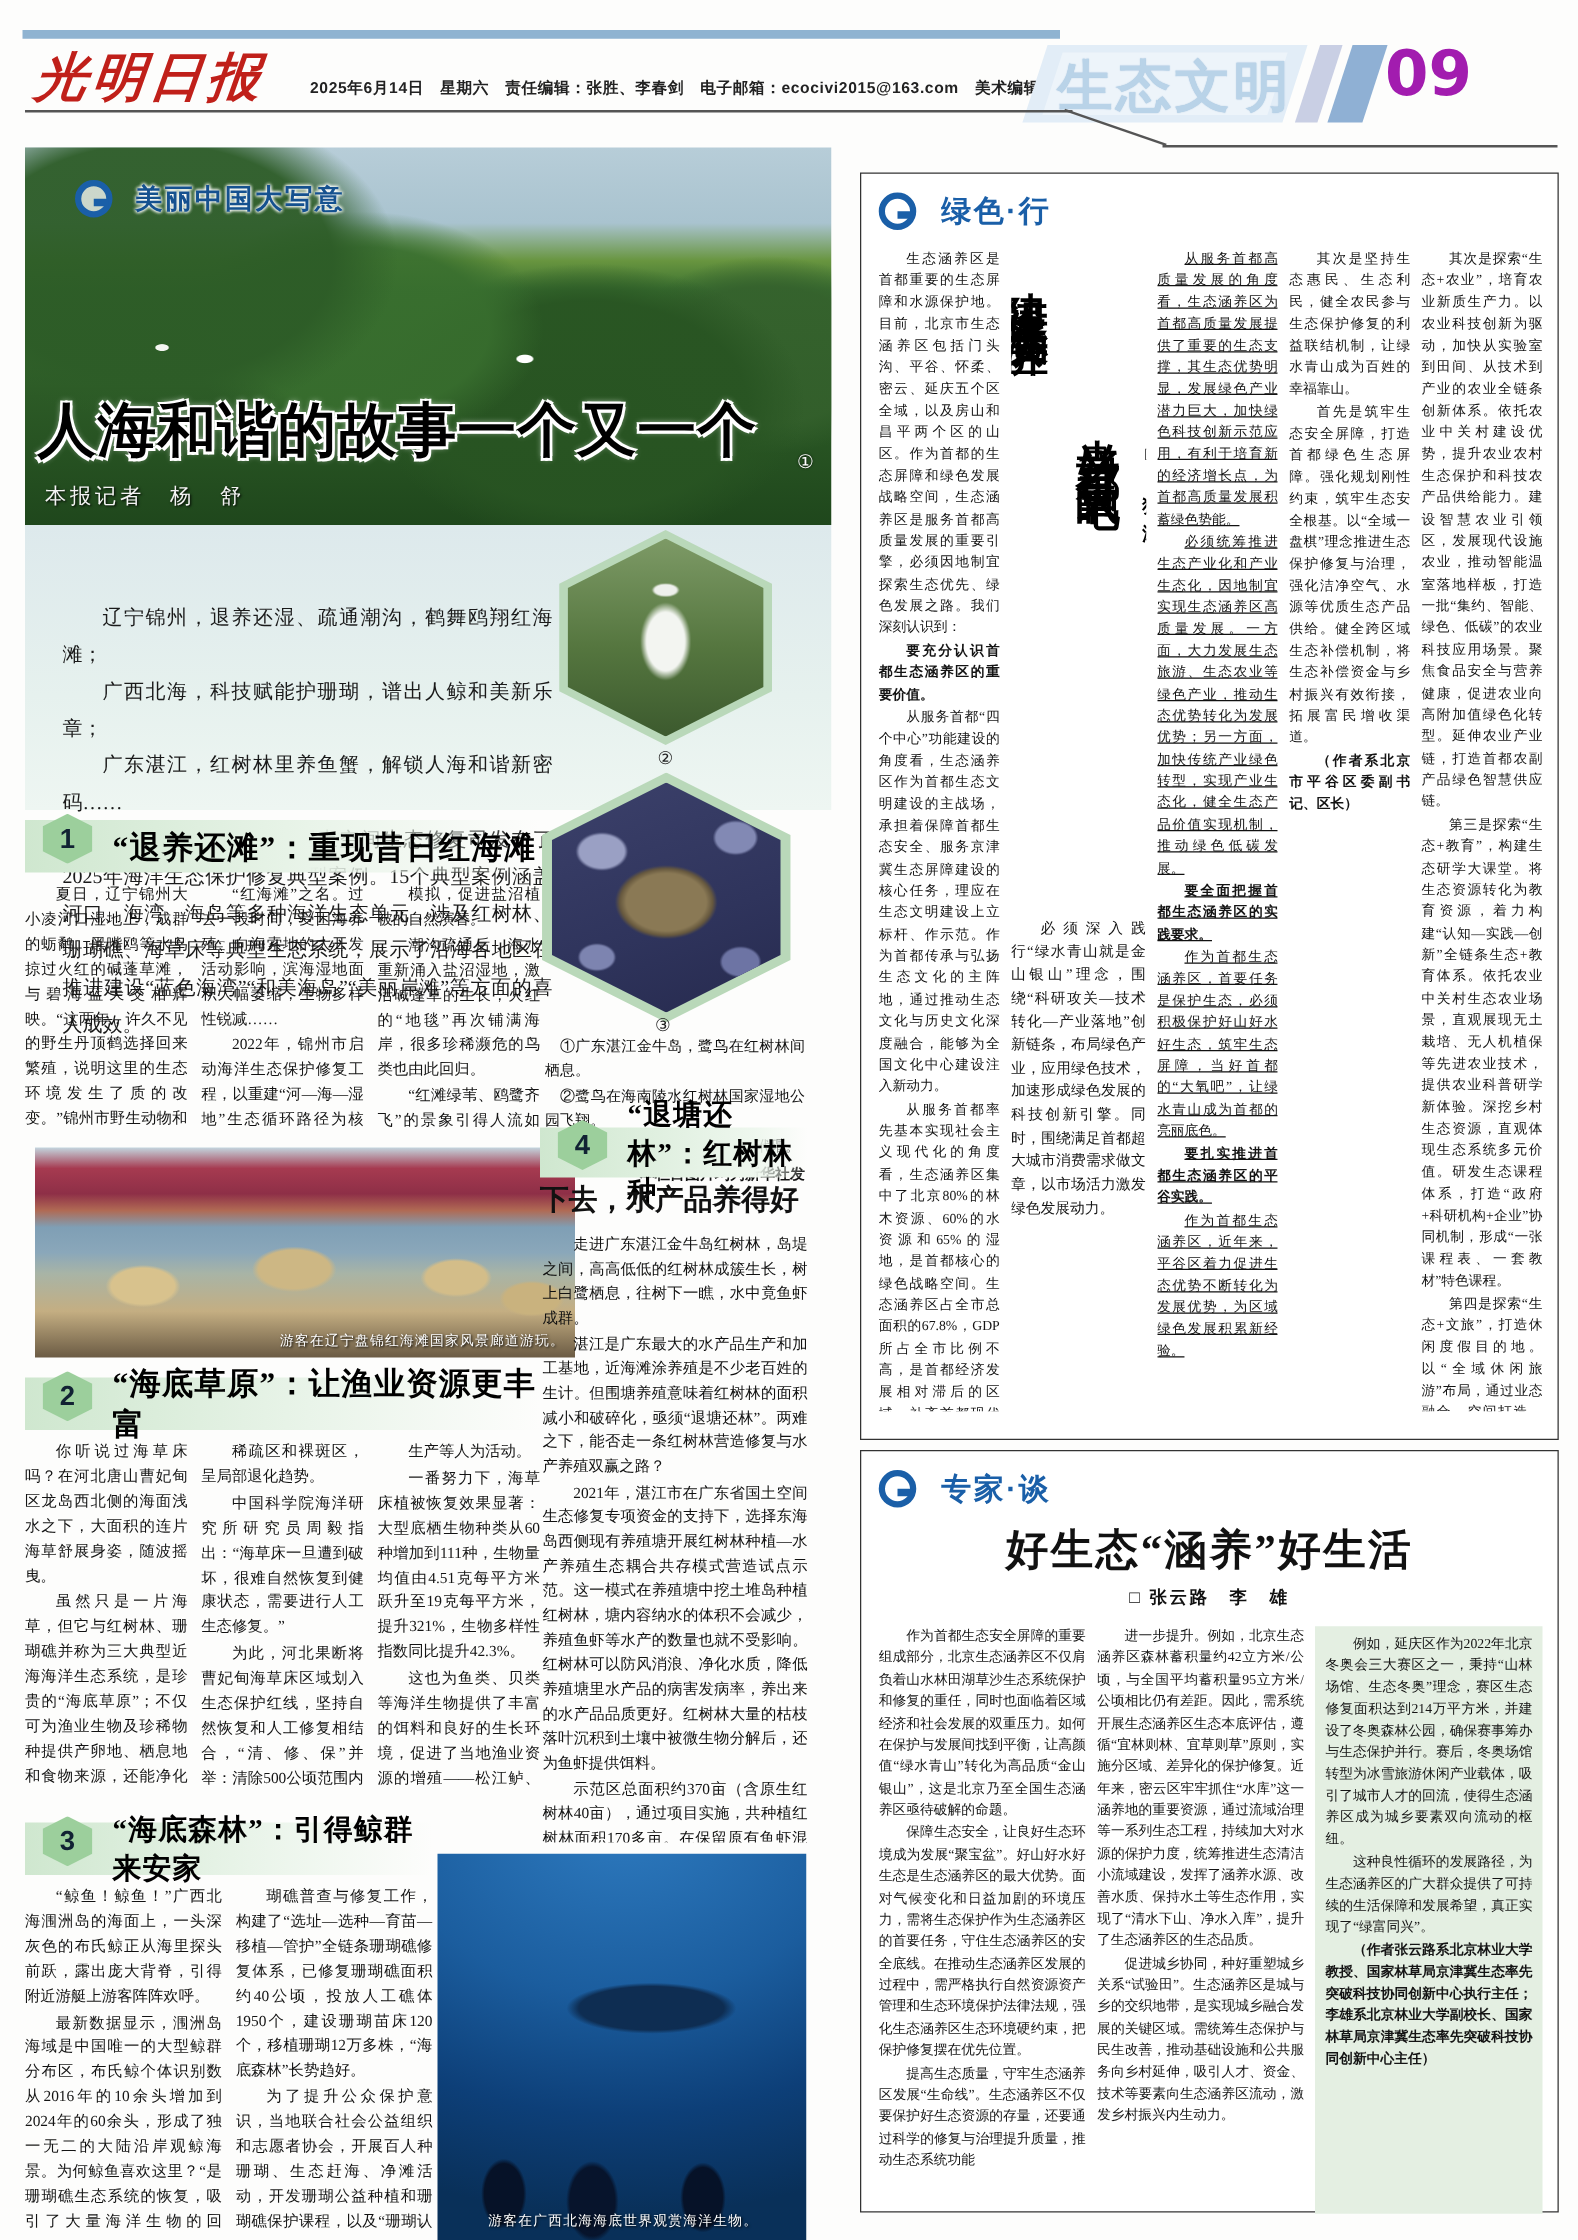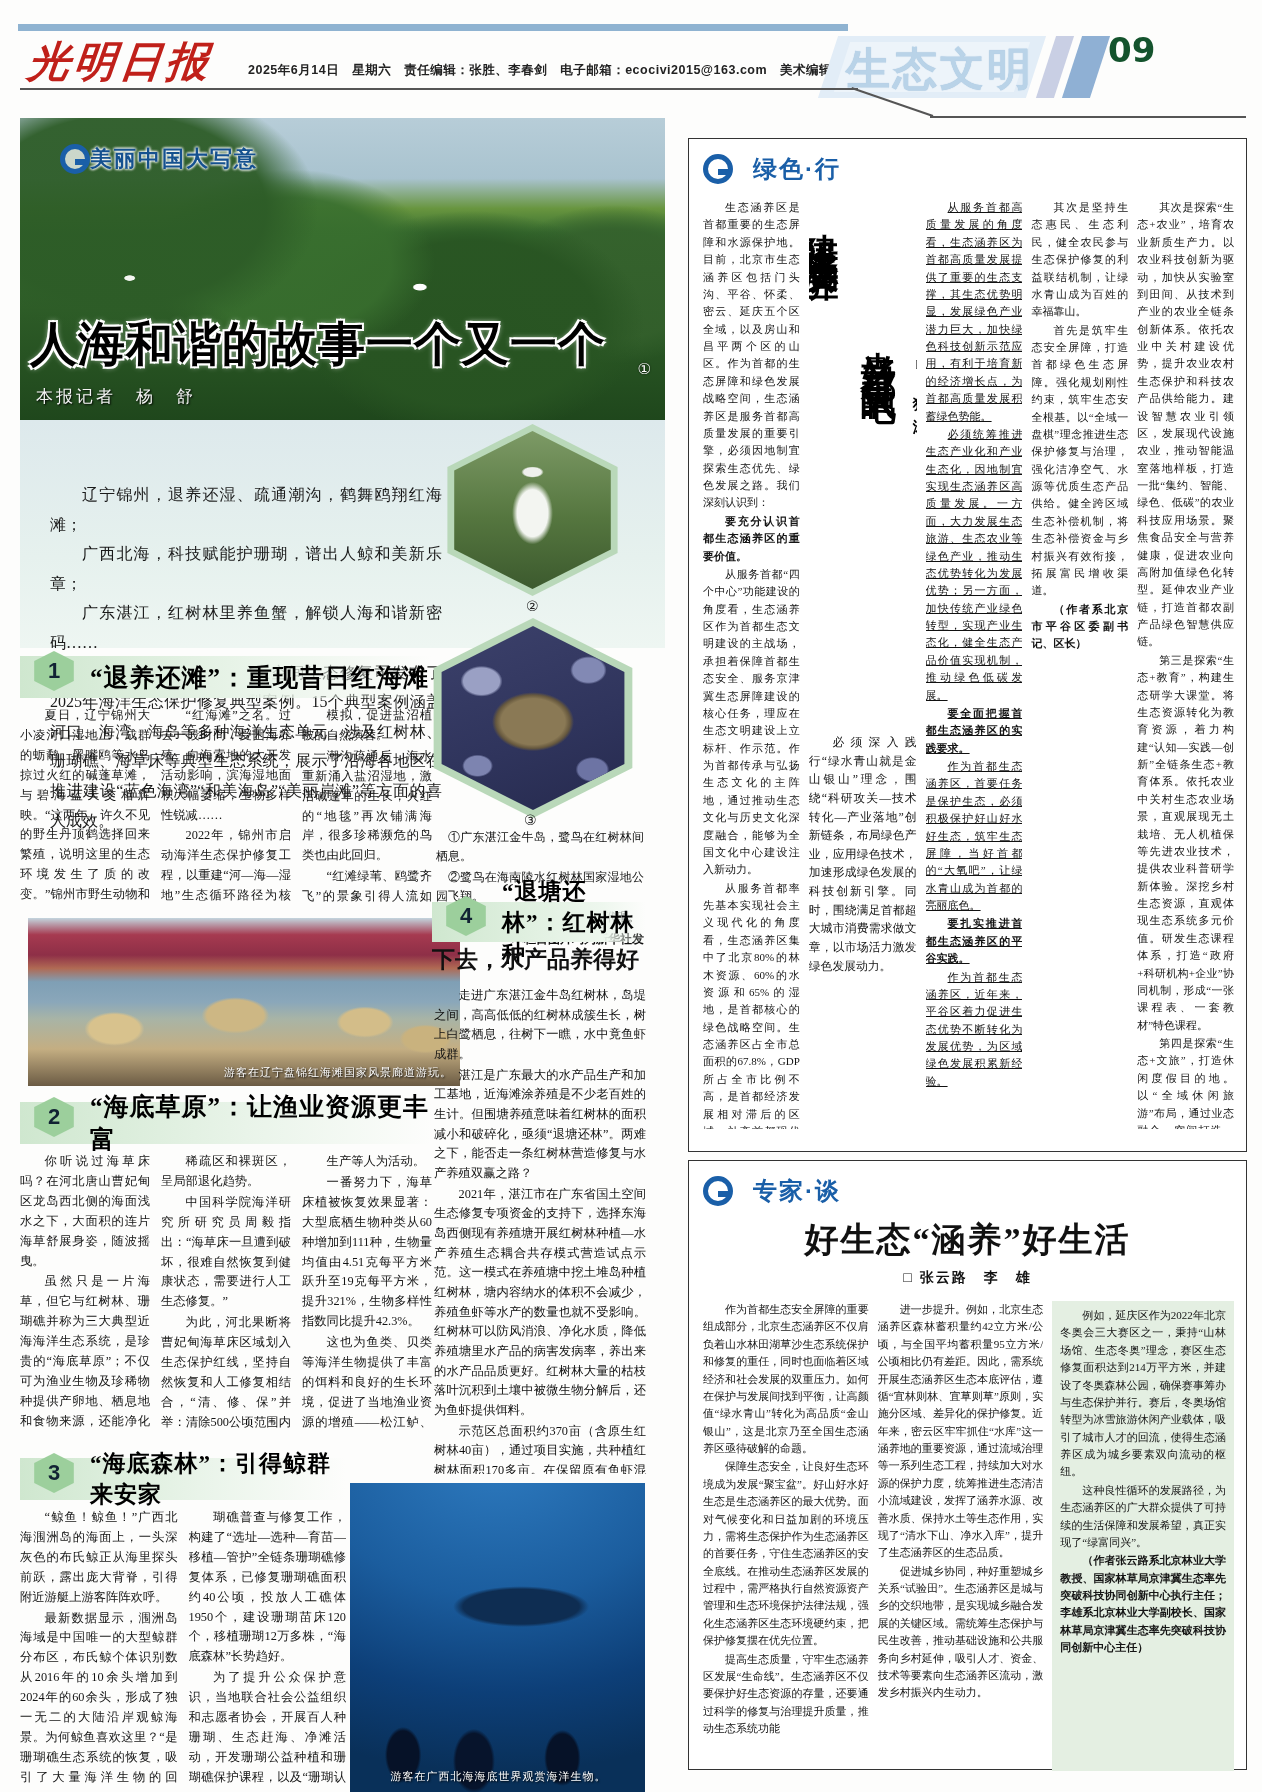--- a/index.html
+++ b/index.html
@@ -14,32 +14,32 @@
   .dateline{left:248px;top:62px;font-size:12.5px;font-weight:bold;color:#222;letter-spacing:.5px;}
   .mast-rule{left:20px;top:88px;width:838px;height:2px;background:#555;}
   .mast-rule2{left:930px;top:116px;width:316px;height:2px;background:#555;}
   .mast-diag{left:852px;top:87px;width:86px;height:2px;background:#555;transform:rotate(19deg);transform-origin:left top;}
   .sec-para{left:828px;top:36px;width:208px;height:62px;background:#e2edf7;transform:skewX(-18deg);}
   .sec-para-in{left:842px;top:42px;width:180px;height:50px;background:#edf4fa;transform:skewX(-18deg);}
   .sec-title{left:846px;top:40px;font-size:44px;font-weight:900;color:#b9d3e8;letter-spacing:3px;
              text-shadow:0 0 1px #9cbcd9;}
   .stripe1{left:1046px;top:36px;width:18px;height:62px;background:#c9cfe4;transform:skewX(-18deg);}
   .stripe2{left:1072px;top:36px;width:28px;height:62px;background:#8fb0d4;transform:skewX(-18deg);}
-  .pageno{left:1108px;top:30px;font-size:34px;font-weight:bold;color:#14532d;font-family:"DejaVu Sans",sans-serif;}
+  .pageno{left:1108px;top:30px;font-size:50px;font-weight:bold;color:#a21caf;font-family:"DejaVu Sans",sans-serif;}
   
   .hero{left:20px;top:118px;width:645px;height:302px;overflow:hidden;
     background:
       radial-gradient(10px 5px at 62% 56%, #ffffff 60%, rgba(255,255,255,0) 75%),
       radial-gradient(8px 4px at 17% 53%, #f4f6f2 60%, rgba(255,255,255,0) 75%),
       radial-gradient(260px 170px at 16% 30%, rgba(45,92,39,.95) 55%, rgba(45,92,39,0) 75%),
       radial-gradient(200px 130px at 42% 48%, rgba(56,110,46,.9) 50%, rgba(56,110,46,0) 72%),
       radial-gradient(230px 150px at 70% 68%, rgba(40,84,34,.92) 55%, rgba(40,84,34,0) 75%),
       radial-gradient(160px 110px at 92% 55%, rgba(52,96,44,.85) 50%, rgba(52,96,44,0) 72%),
       linear-gradient(180deg,#b7cdd8 0%,#a9c3cf 20%,#68953f 30%,#3a7031 38%,#2c5a26 66%,#1f471c 100%);}
-  .hero-badge{left:40px;top:26px;display:flex;align-items:center;gap:0;}
+  .hero-badge{left:40px;top:26px;display:flex;align-items:center;gap:18px;}
   .glogo{width:30px;height:30px;border:5px solid #1a5fa8;border-radius:50%;box-sizing:border-box;
          background:rgba(255,255,255,.75);position:relative;}
   .glogo:after{content:"";position:absolute;right:-2px;top:10px;width:12px;height:6px;background:#1a5fa8;}
   .hero-badge-text{font-size:22px;font-weight:900;color:#15518f;
         text-shadow:0 0 3px #fff,0 0 3px #fff,0 0 3px #fff;letter-spacing:2px;}
   .hero-headline{left:10px;bottom:44px;width:630px;font-size:47px;font-weight:900;color:#000;
         font-family:"Liberation Serif","DejaVu Serif",serif;letter-spacing:1px;white-space:nowrap;
         text-shadow:-2px -2px 0 #fff,2px -2px 0 #fff,-2px 2px 0 #fff,2px 2px 0 #fff,0 0 6px #fff;}
   .hero-byline{left:16px;bottom:12px;font-size:17px;color:#f3f3f3;font-family:"Liberation Serif",serif;
         text-shadow:1px 1px 2px #000;letter-spacing:3px;}

